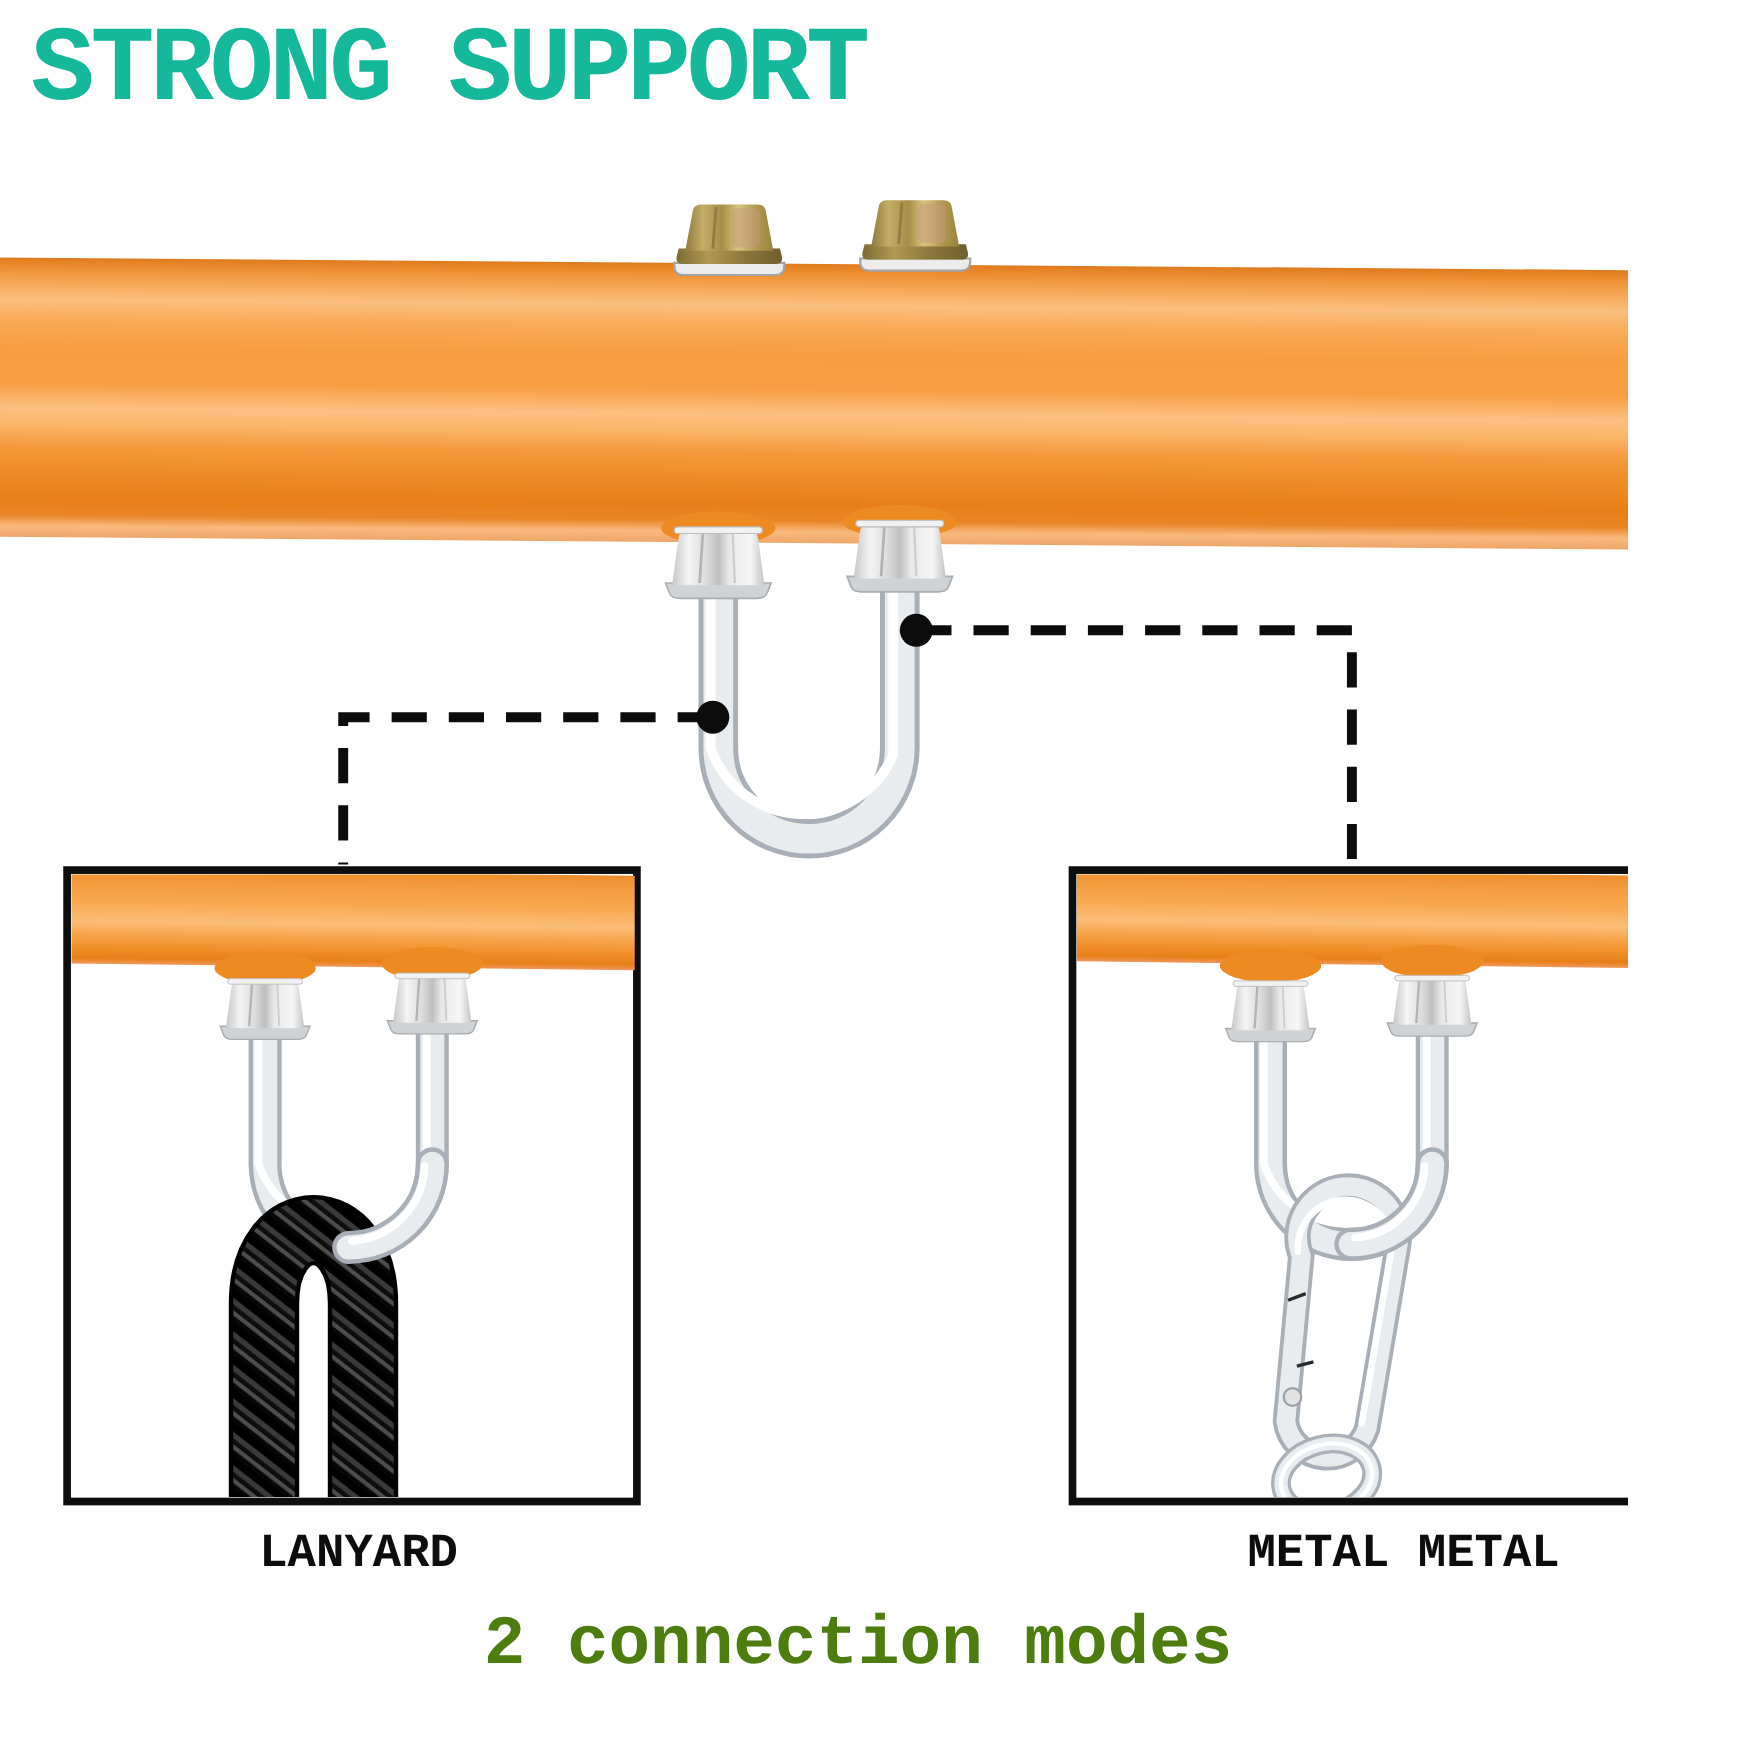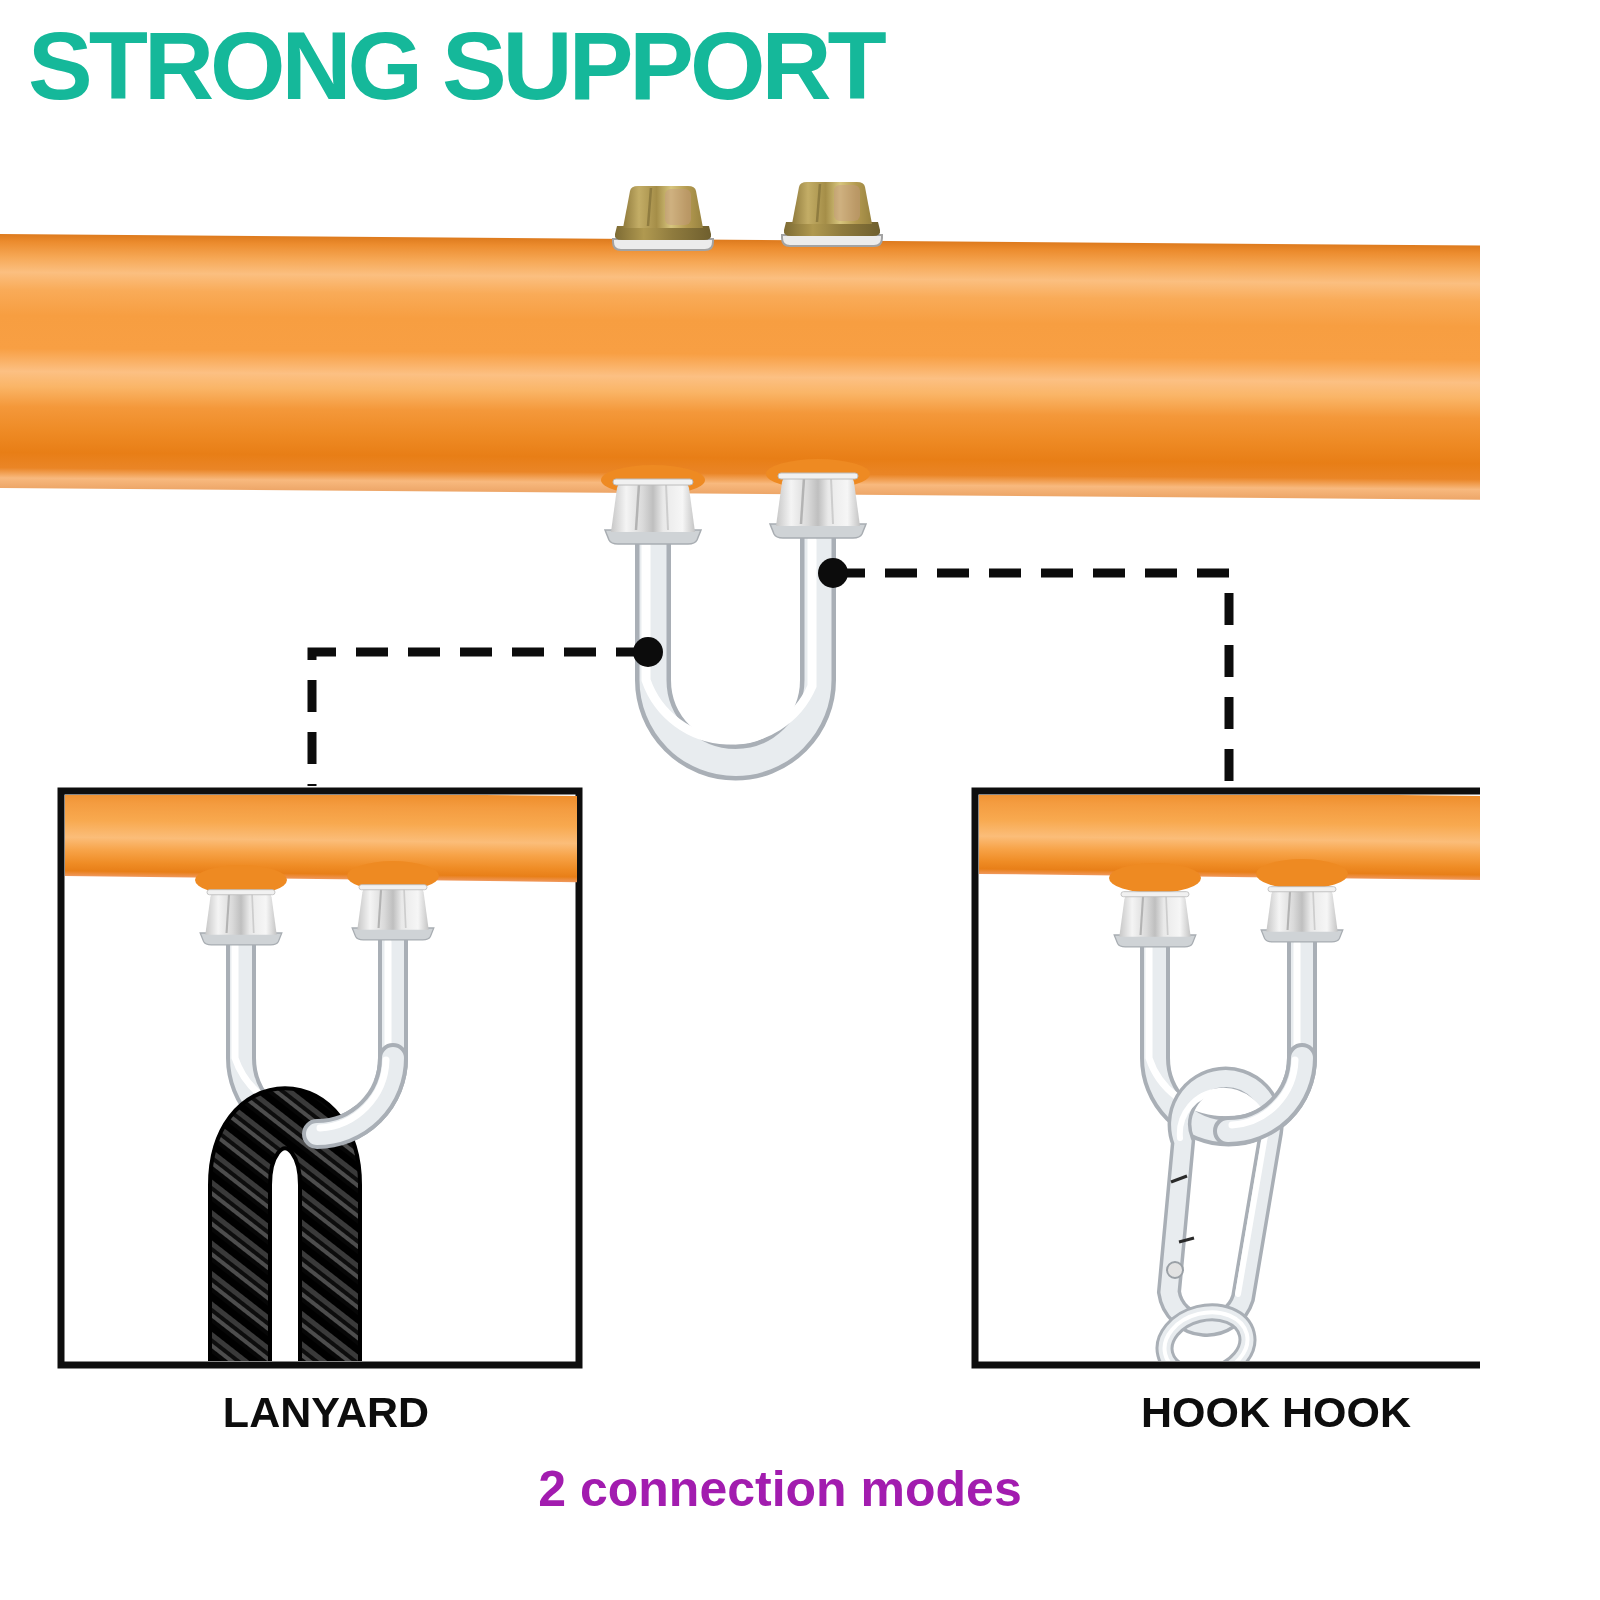--- a/index.html
+++ b/index.html
@@ -1,29 +1,29 @@
 <!DOCTYPE html>
 <html style="--teal: #15b89a; --bar-orange: #f79e41; --outline-black: #0d0d0d; --chrome: #e8ecef; --brass: #c3ad66; --rope-black: #141414;"><head>
 <meta charset="utf-8">
 <style>
   html,body{margin:0;padding:0;background:#ffffff;}
   .stage{position:relative;width:1480px;height:1600px;background:#fff;overflow:hidden;
-         font-family:Liberation Sans, sans-serif;}
+         font-family:Liberation Mono, monospace;}
   svg.art{position:absolute;left:0;top:0;}
 
   .title{position:absolute;left:28px;top:10px;font-size:97px;font-weight:bold;
          letter-spacing:-4px;color:var(--teal,#15b89a);white-space:nowrap;}
 
   .inset-label{position:absolute;font-size:43px;font-weight:bold;color:#0d0d0d;
                text-align:center;white-space:nowrap;}
   #label-left{left:64px;top:1388px;width:524px;}
   #label-right{left:1014px;top:1388px;width:524px;}
 
   .caption{position:absolute;left:20px;top:1460px;width:1520px;text-align:center;
-           font-size:50px;font-weight:bold;color:#a21caf;}
+           font-size:63px;font-weight:bold;color:#4d7c0f;}
 
   
   .e{fill:none;stroke:#a9afb6;stroke-linecap:round;}
   .m{fill:none;stroke:#e8ecef;stroke-linecap:round;}
   .h{fill:none;stroke:#ffffff;stroke-linecap:round;}
   .dash{fill:none;stroke:#0c0c0c;stroke-width:9;stroke-dasharray:32 20;}
   .boxframe{fill:#ffffff;stroke:#0e0e0e;stroke-width:7;}
 </style>
 </head>
 <body>
@@ -208,16 +208,16 @@
     </g>
     <g>
       <polyline class="dash" points="833,573 1229,573 1229,786"></polyline>
       <circle cx="833" cy="573" r="15" fill="#0c0c0c"></circle>
     </g>
   </svg>
 
   <div class="title">STRONG SUPPORT</div>
 
   <div class="inset-label" id="label-left">LANYARD</div>
-  <div class="inset-label" id="label-right">HOOK HOOK</div>
+  <div class="inset-label" id="label-right">METAL METAL</div>
 
   <div class="caption">2 connection modes</div>
 </div>
 
 </body></html>

